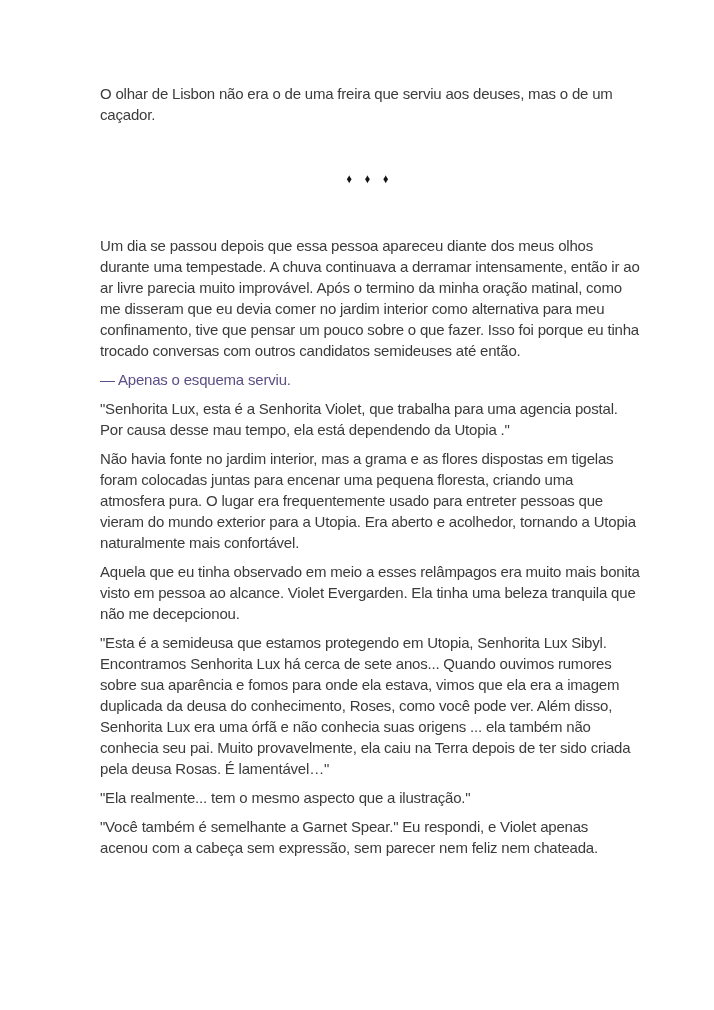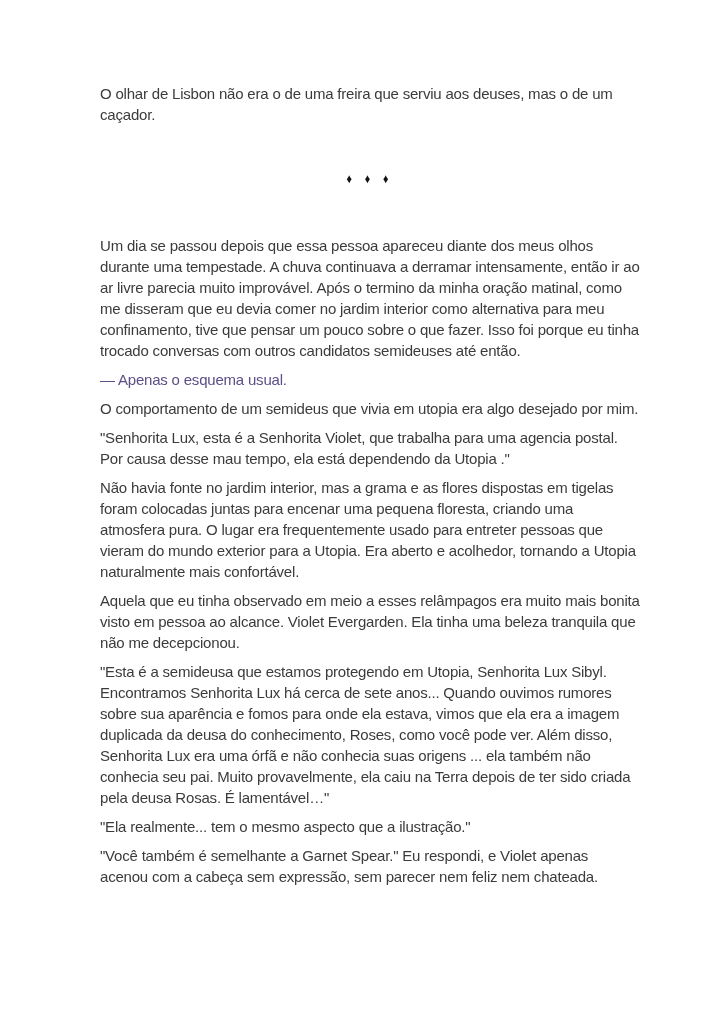--- a/index.html
+++ b/index.html
@@ -44,23 +44,22 @@
 <body>
 
 <div class="page">
 
   <p class="para">O olhar de Lisbon não era o de uma freira que serviu aos deuses, mas o de um caçador.</p>
 
   <div class="divider">♦ ♦ ♦</div>
 
   <p class="para">Um dia se passou depois que essa pessoa apareceu diante dos meus olhos durante uma tempestade. A chuva continuava a derramar intensamente, então ir ao ar livre parecia muito improvável. Após o termino da minha oração matinal, como me disseram que eu devia comer no jardim interior como alternativa para meu confinamento, tive que pensar um pouco sobre o que fazer. Isso foi porque eu tinha trocado conversas com outros candidatos semideuses até então.</p>
 
-  <p class="para accent">— Apenas o esquema usual.</p>
+  <p class="para accent">— Apenas o esquema serviu.</p>
 
-  <p class="para">O comportamento de um semideus que vivia em utopia era algo desejado por mim.</p>
 
   <p class="para">"Senhorita Lux, esta é a Senhorita Violet, que trabalha para uma agencia postal. Por causa desse mau tempo, ela está dependendo da Utopia ."</p>
 
   <p class="para">Não havia fonte no jardim interior, mas a grama e as flores dispostas em tigelas foram colocadas juntas para encenar uma pequena floresta, criando uma atmosfera pura. O lugar era frequentemente usado para entreter pessoas que vieram do mundo exterior para a Utopia. Era aberto e acolhedor, tornando a Utopia naturalmente mais confortável.</p>
 
   <p class="para">Aquela que eu tinha observado em meio a esses relâmpagos era muito mais bonita visto em pessoa ao alcance. Violet Evergarden. Ela tinha uma beleza tranquila que não me decepcionou.</p>
 
   <p class="para">"Esta é a semideusa que estamos protegendo em Utopia, Senhorita Lux Sibyl. Encontramos Senhorita Lux há cerca de sete anos... Quando ouvimos rumores sobre sua aparência e fomos para onde ela estava, vimos que ela era a imagem duplicada da deusa do conhecimento, Roses, como você pode ver. Além disso, Senhorita Lux era uma órfã e não conhecia suas origens ... ela também não conhecia seu pai. Muito provavelmente, ela caiu na Terra depois de ter sido criada pela deusa Rosas. É lamentável…"</p>
 
   <p class="para">"Ela realmente... tem o mesmo aspecto que a ilustração."</p>

